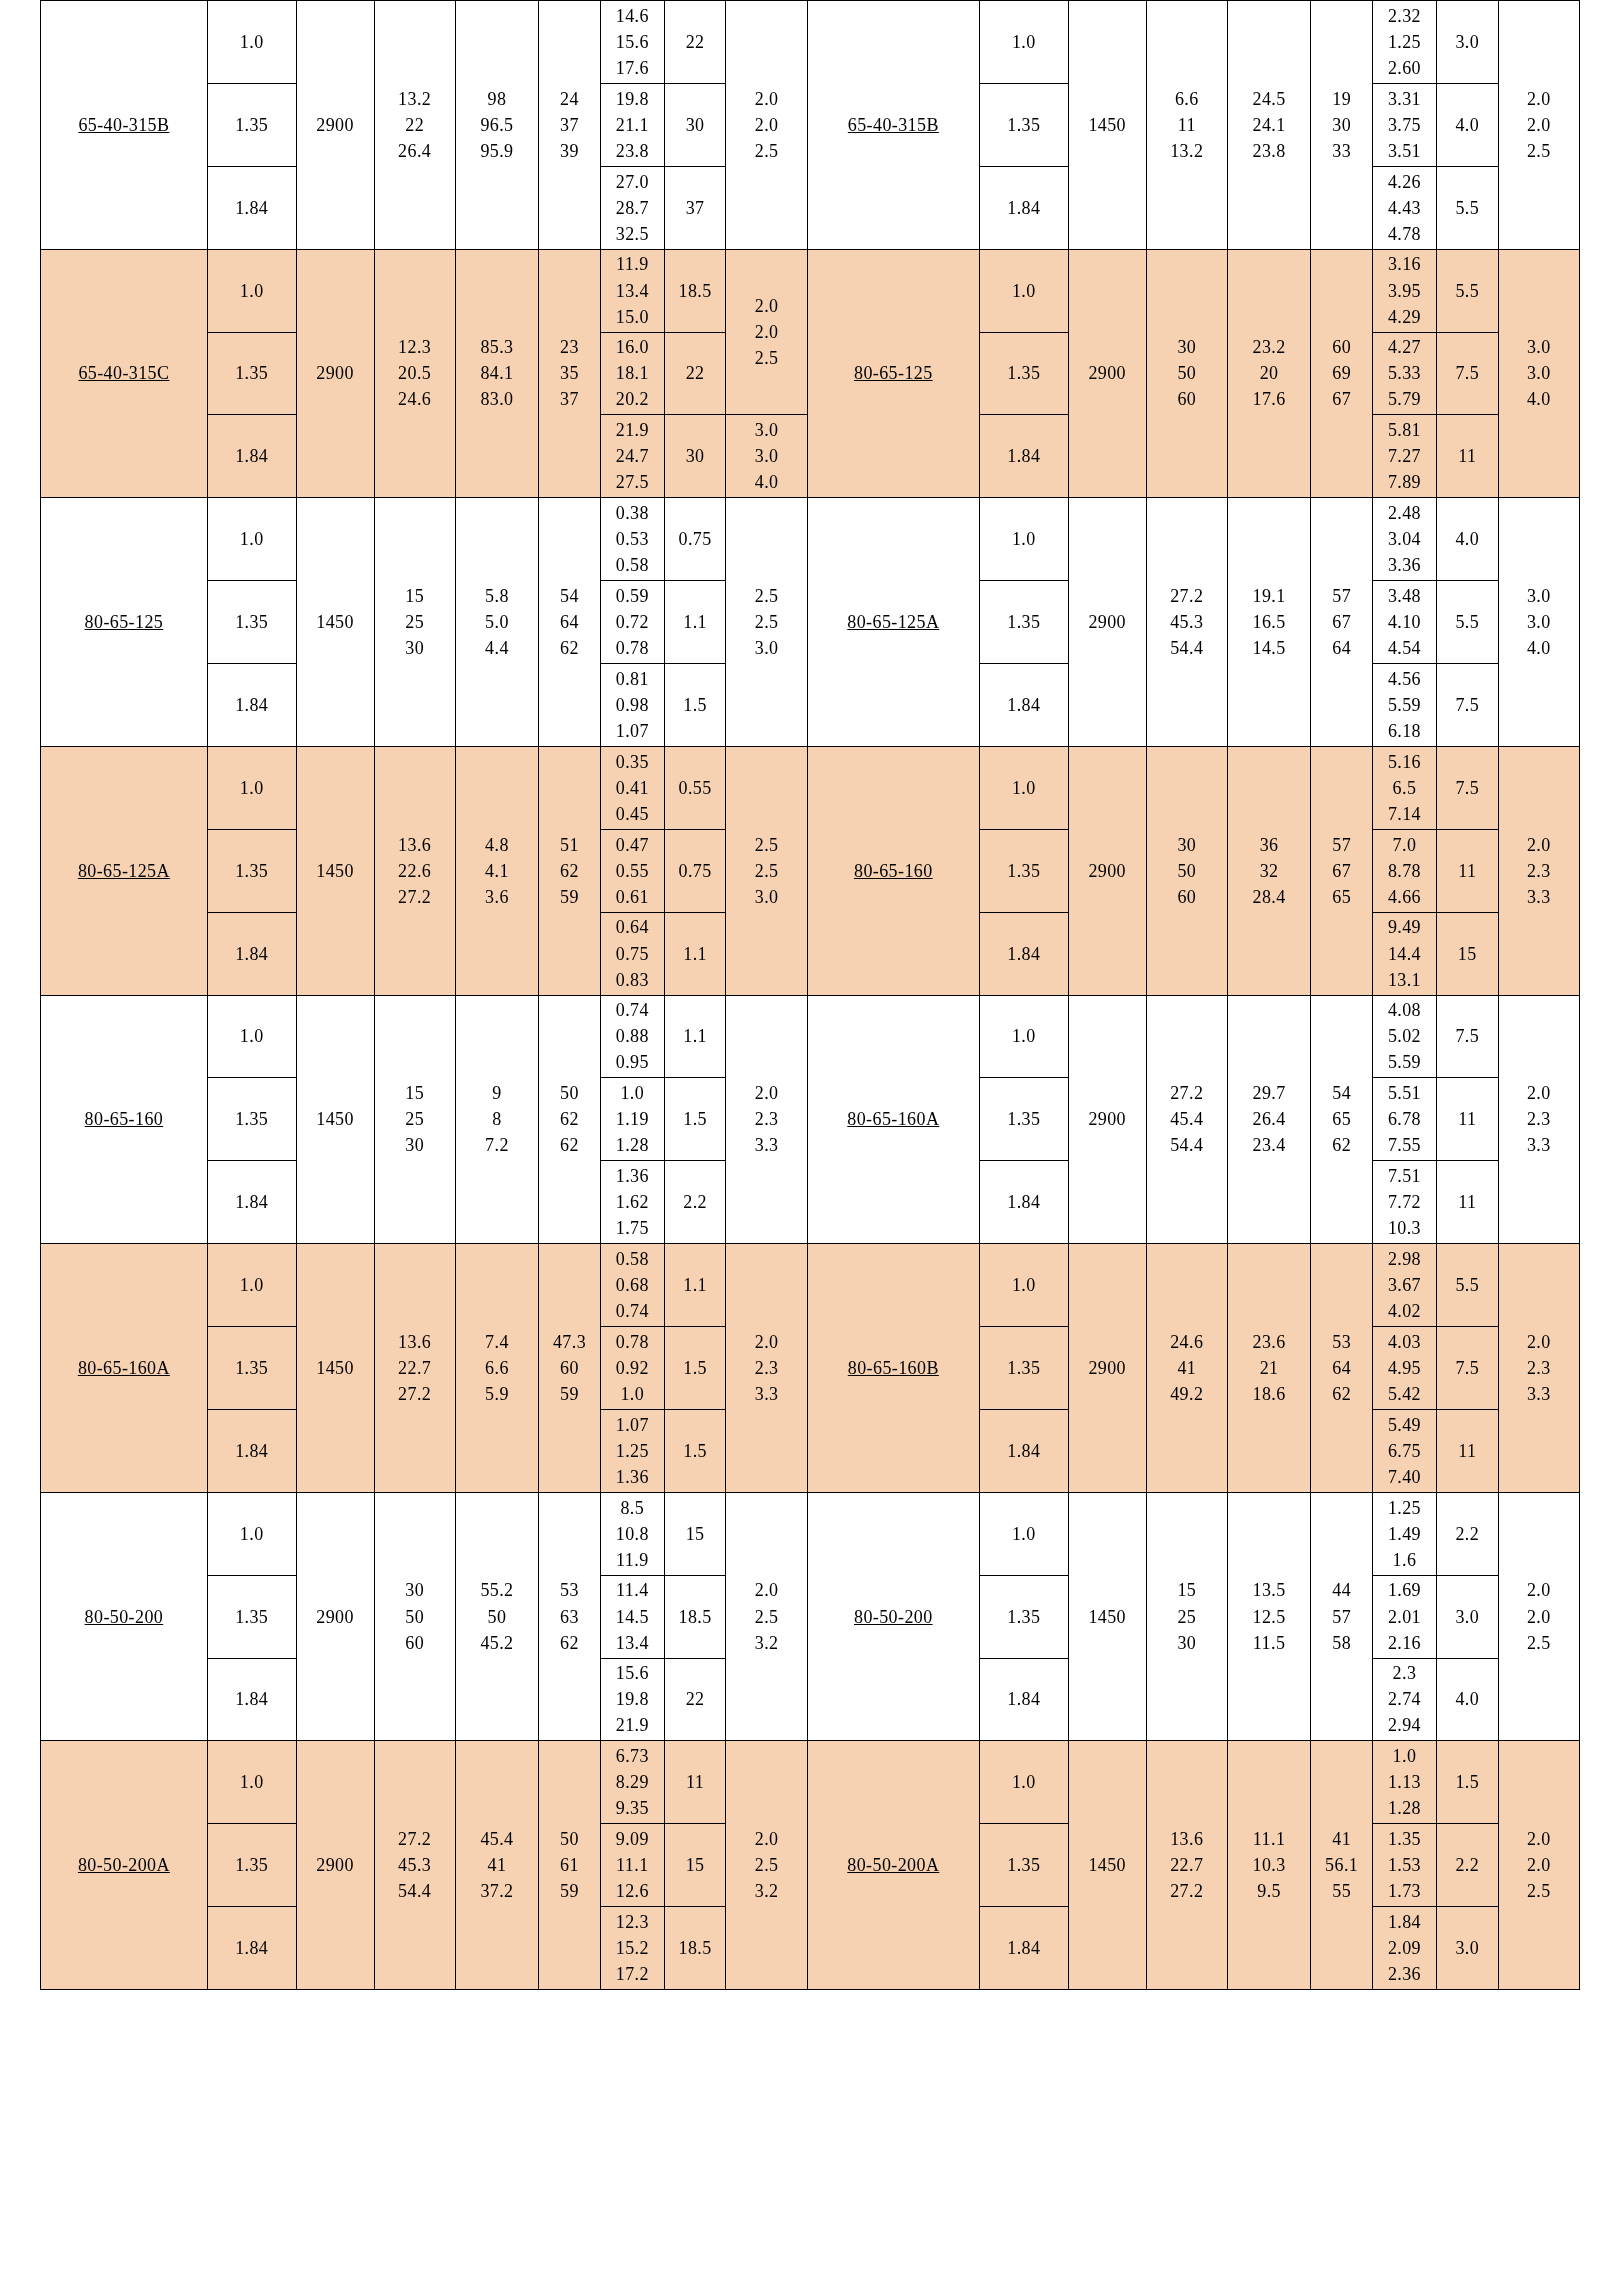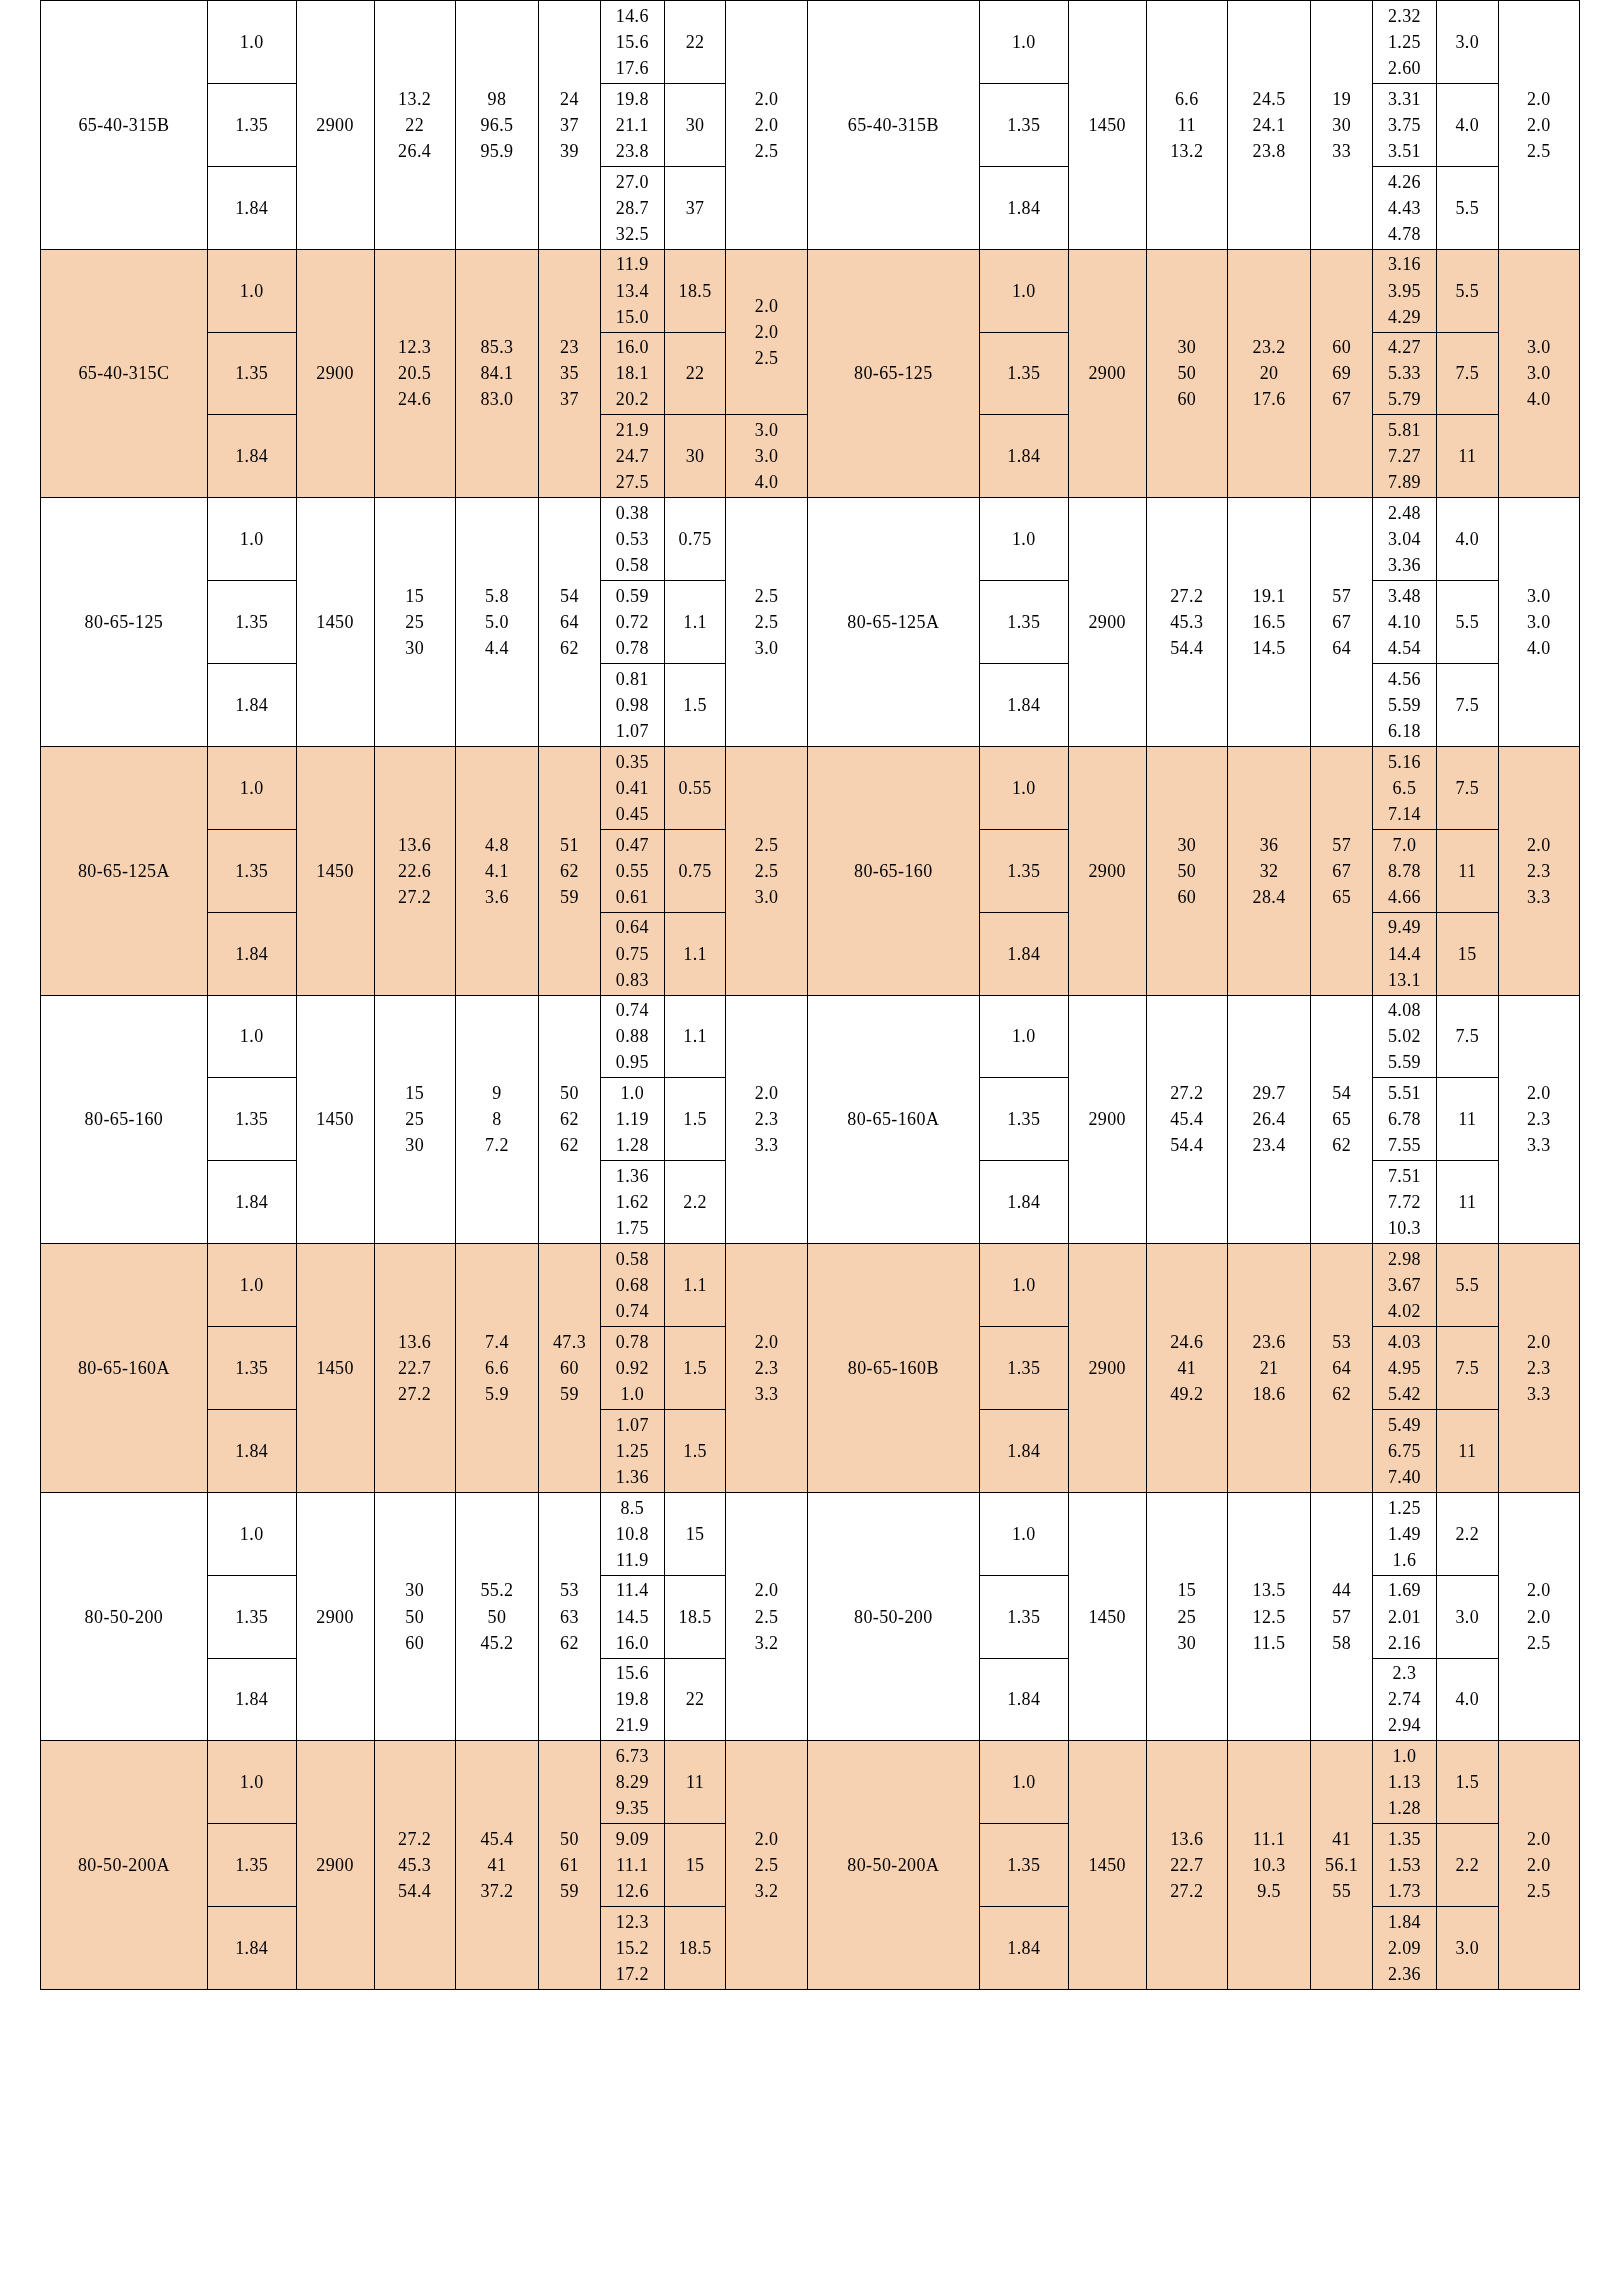--- a/index.html
+++ b/index.html
@@ -20,21 +20,21 @@
     border:0.9px solid #000;
     text-align:center;
     vertical-align:middle;
     font-size:18px;
     line-height:1.45;
     padding:1.8px 0.9px;
     color:#000;
     letter-spacing:0.4px;
     white-space:pre-line;
   }
-  td.model{font-size:19px;letter-spacing:0.9px;}
+  td.model{font-size:19px;letter-spacing:0.9px;text-decoration:underline;}
   tr.band-shade td{background:#f6d2b2;}
   tr.band-plain td{background:#ffffff;}
   td.divider-left{border-left:3.6px double #000;}
   
   col.c-model{width:154px;}
   col.c-small{width:82px;}
   col.c-speed{width:72px;}
   col.c-flow{width:75px;}
   col.c-head{width:77px;}
   col.c-eff{width:57px;}
@@ -493,21 +493,21 @@
 1.6</td>
           <td>2.2</td>
           <td rowspan="3">2.0
 2.0
 2.5</td>
         </tr>
         <tr class="band-plain">
           <td>1.35</td>
           <td>11.4
 14.5
-16.0</td>
+13.4</td>
           <td>18.5</td>
           <td>1.35</td>
           <td>1.69
 2.01
 2.16</td>
           <td>3.0</td>
         </tr>
         <tr class="band-plain">
           <td>1.84</td>
           <td>15.6

